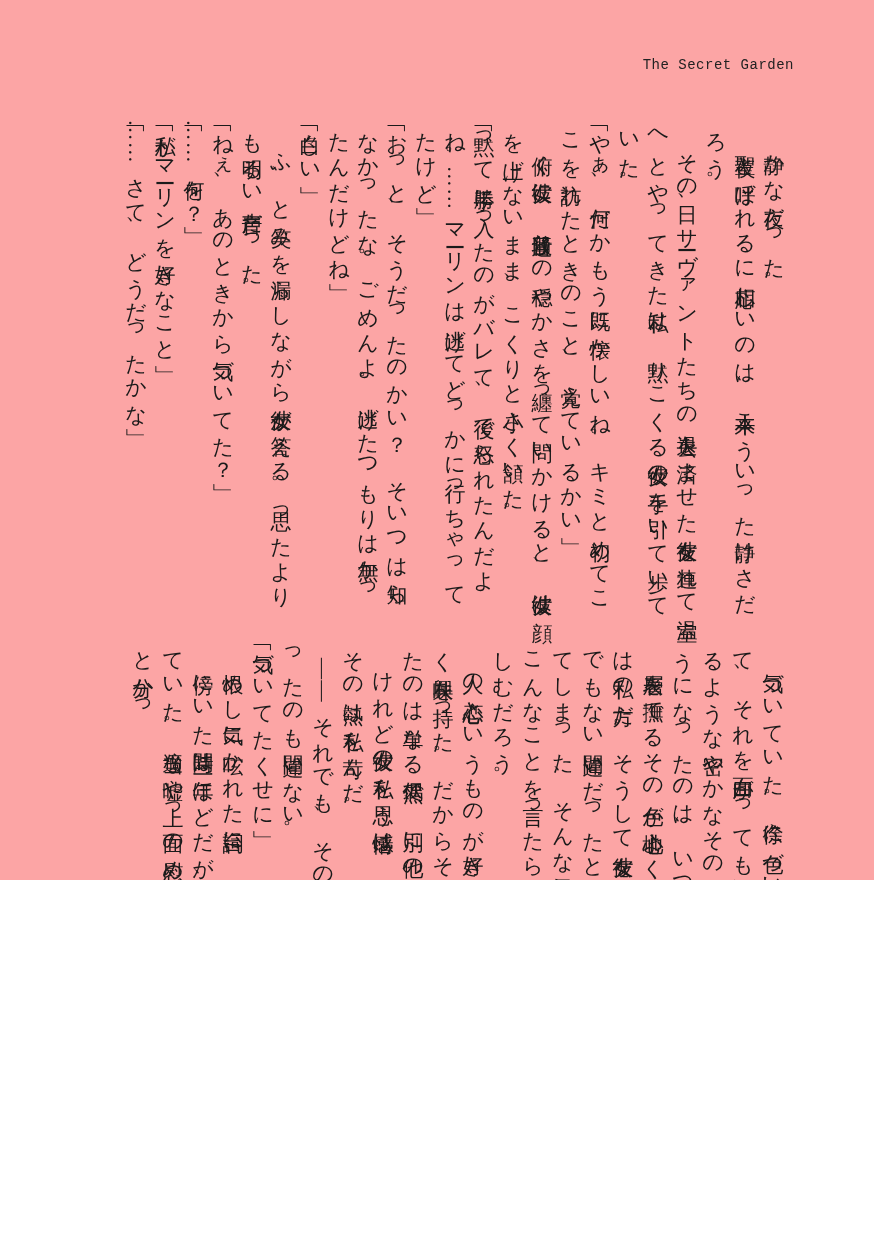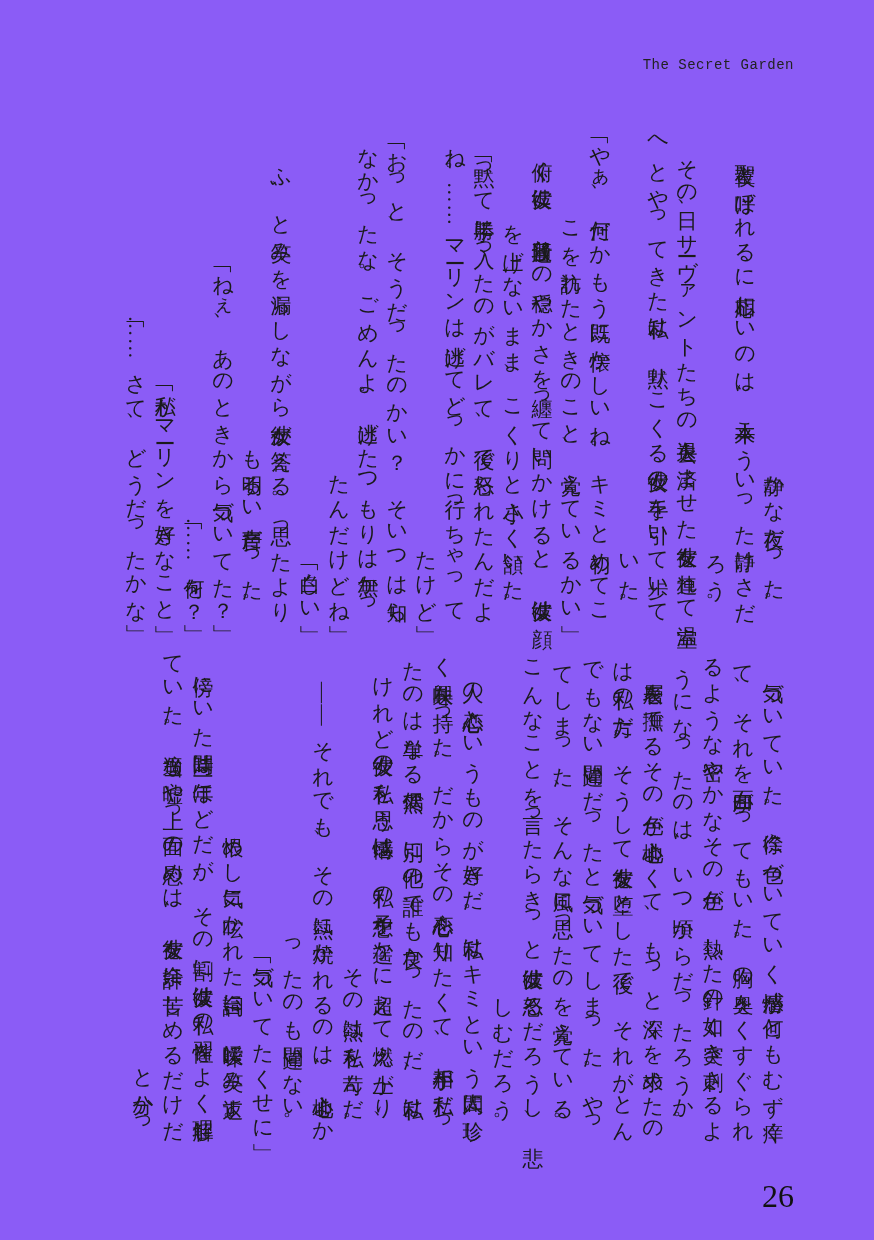--- a/index.html
+++ b/index.html
@@ -3,26 +3,25 @@
 <meta charset="utf-8">
 <style>
   html, body {
     margin: 0;
     padding: 0;
     background: #ffffff;
   }
   .page {
     position: relative;
     width: 874px;
-    height: 1240px;
-    background: #8b5cf6;
+    height: 880px;
+    background: #fca5a5;
     overflow: hidden;
     font-family: "Liberation Serif", "DejaVu Serif", serif;
     color: #1a1a1a;
-    text-align: right;
   }
   .doc-title {
     position: absolute;
     top: 57px;
     right: 80px;
     font-family: "Liberation Mono", "DejaVu Sans Mono", monospace;
     font-size: 14px;
     letter-spacing: 0.5px;
     color: #222222;
     white-space: nowrap;

